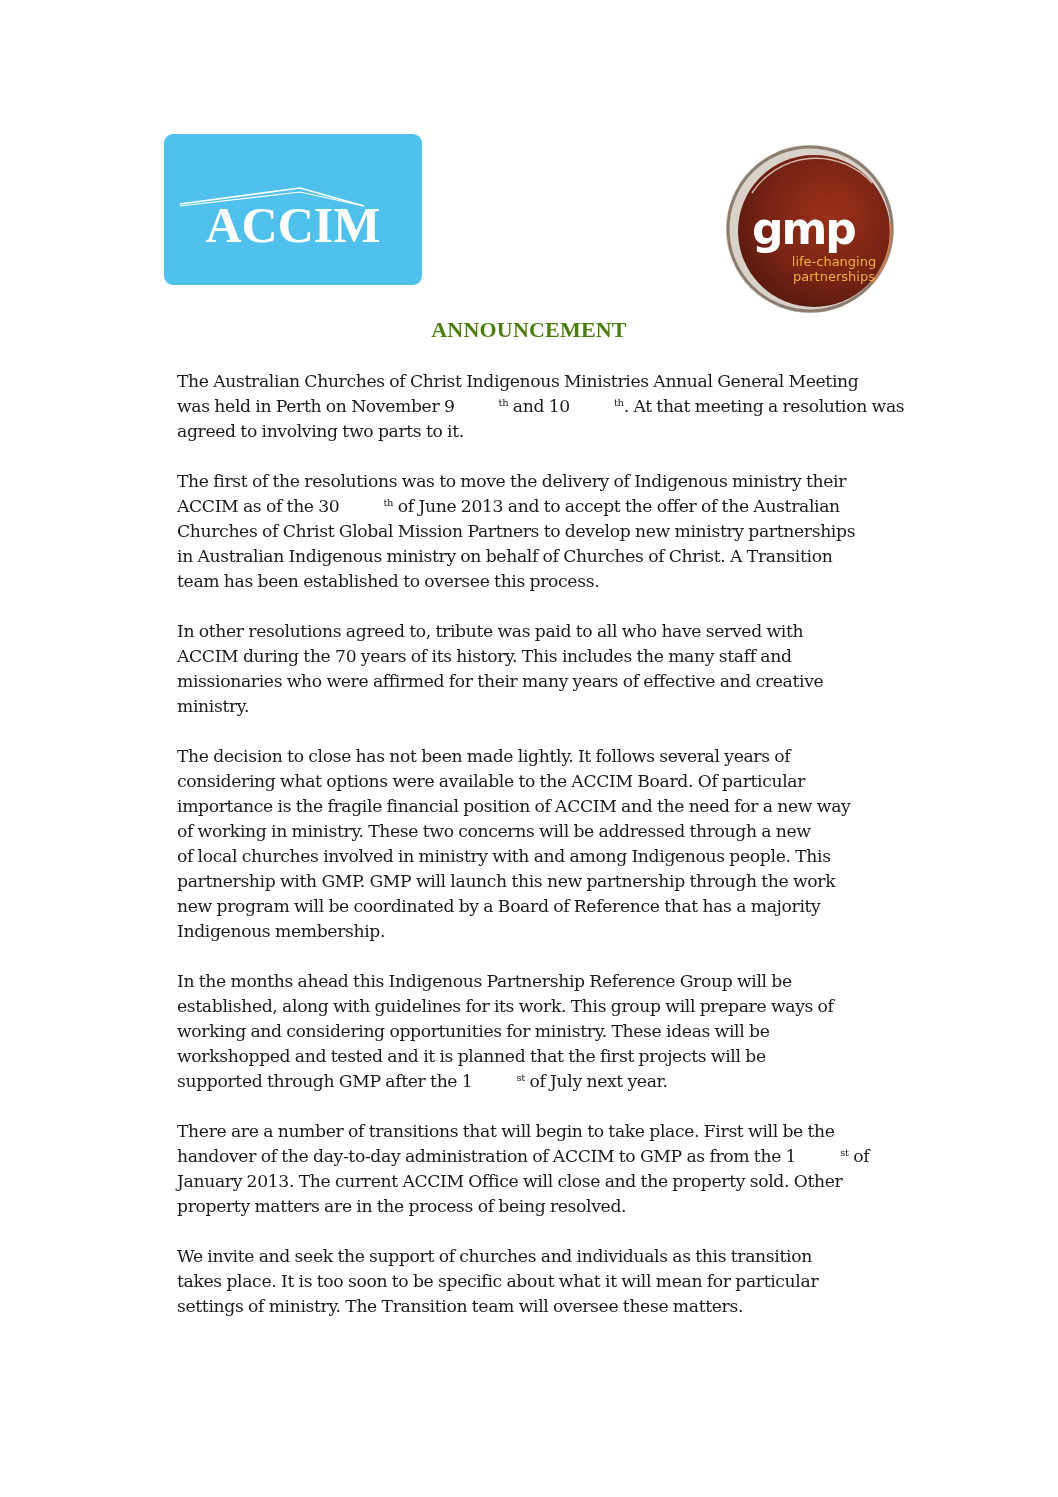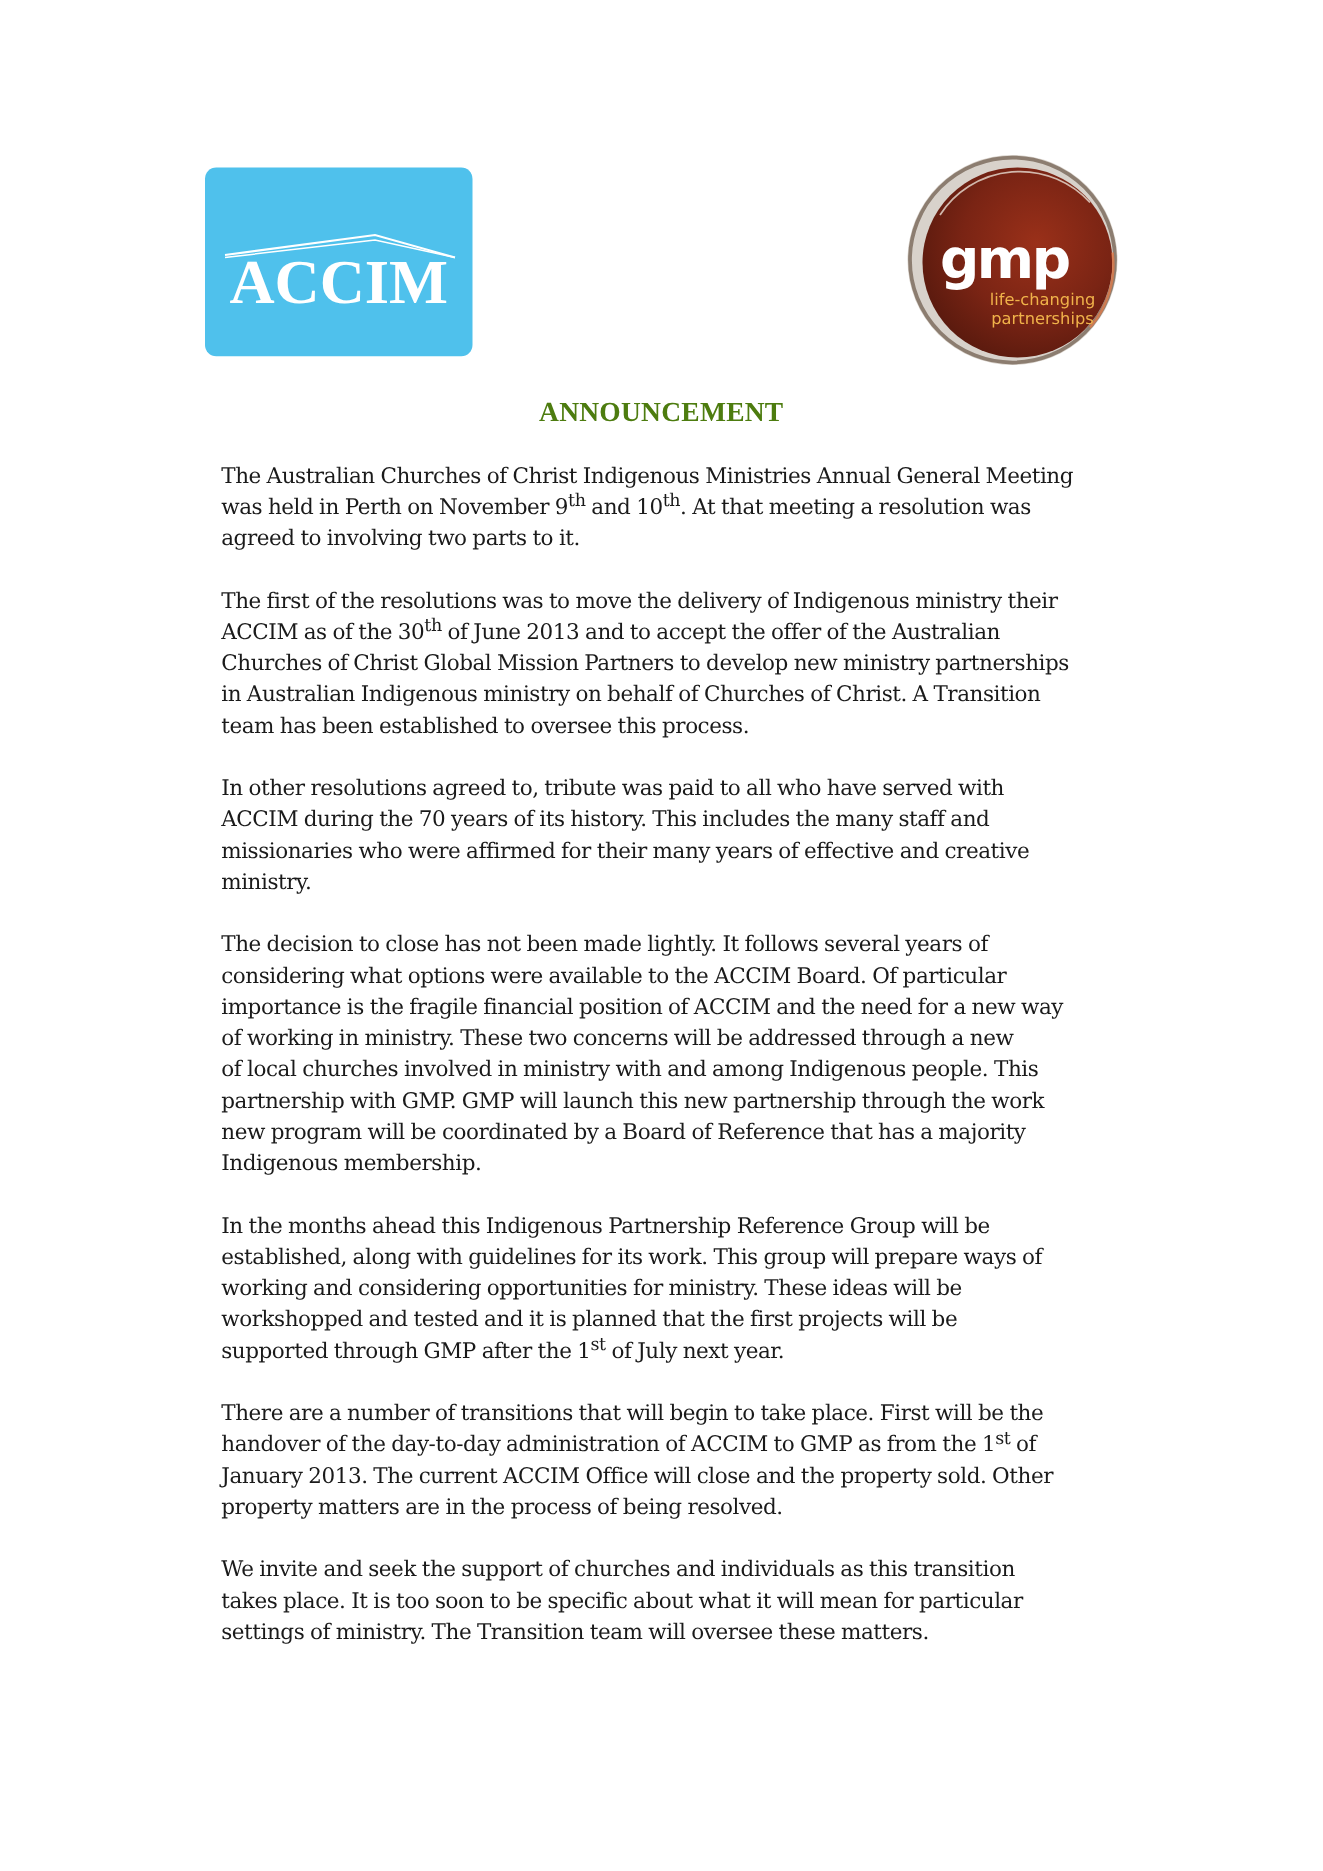--- a/index.html
+++ b/index.html
@@ -1,32 +1,32 @@
 <!DOCTYPE html>
 <html><head>
 <meta charset="utf-8">
 <style>
   html, body { margin: 0; padding: 0; background: #ffffff; }
   body { width: 1058px; height: 1497px; position: relative; overflow: hidden; }
   .page { position: absolute; left: 0; top: 0; width: 1058px; height: 1497px; background: #fff; }
 
   
   .accim-logo {
-    position: absolute; left: 164px; top: 134px; width: 214px; height: 151px;
+    position: absolute; left: 164px; top: 134px; width: 258px; height: 151px;
     background: #4fc1ec; border-radius: 9px;
   }
   .accim-roof { position: absolute; left: 14px; top: 50px; width: 188px; height: 24px; }
   .accim-text {
     position: absolute; left: 0; right: 0; top: 66px; text-align: center;
     font-family: "Liberation Serif", serif; font-weight: bold; font-size: 50px;
     color: #ffffff; letter-spacing: 0px; line-height: 1;
   }
 
   
-  .gmp-logo { position: absolute; left: 722px; top: 122px; width: 176px; height: 172px; }
+  .gmp-logo { position: absolute; left: 722px; top: 143px; width: 176px; height: 172px; }
   .gmp-logo svg { position: absolute; left: 0; top: 0; }
   .gmp-word {
     position: absolute; left: 30px; top: 64px; width: 150px;
     font-family: "DejaVu Sans", sans-serif; font-weight: bold; font-size: 44px;
     color: #ffffff; letter-spacing: -2px; line-height: 1;
   }
   .gmp-tag {
     position: absolute; left: 42px; width: 140px; text-align: center;
     font-family: "DejaVu Sans", sans-serif; font-size: 13px; color: #f0b24a;
     line-height: 1;
@@ -40,21 +40,21 @@
     font-family: "Liberation Serif", serif; font-weight: bold; font-size: 22px;
     color: #4d7c0f; letter-spacing: 0.2px;
   }
   .body {
     position: absolute; left: 177px; width: 760px;
     font-family: "DejaVu Serif", serif; font-size: 17.2px; line-height: 25px;
     color: #1a1a1a; letter-spacing: -0.35px; word-spacing: -0.5px;
   }
   .para { margin: 0 0 25px 0; }
   .ln { display: block; white-space: nowrap; }
-  sup { font-size: 14px; line-height: 0; vertical-align: 6px; }
+  sup { font-size: 10px; line-height: 0; vertical-align: 6px; margin-left: 44px; }
 </style>
 </head>
 <body>
 
 <div class="page">
 
   <div class="accim-logo">
     <svg class="accim-roof" viewBox="0 0 188 24" width="188" height="24">
       <polyline points="2,20 122,4 186,22" fill="none" stroke="#ffffff" stroke-width="1.6"></polyline>
       <polyline points="2,22 122,8 186,22" fill="none" stroke="#ffffff" stroke-width="1.2"></polyline>

